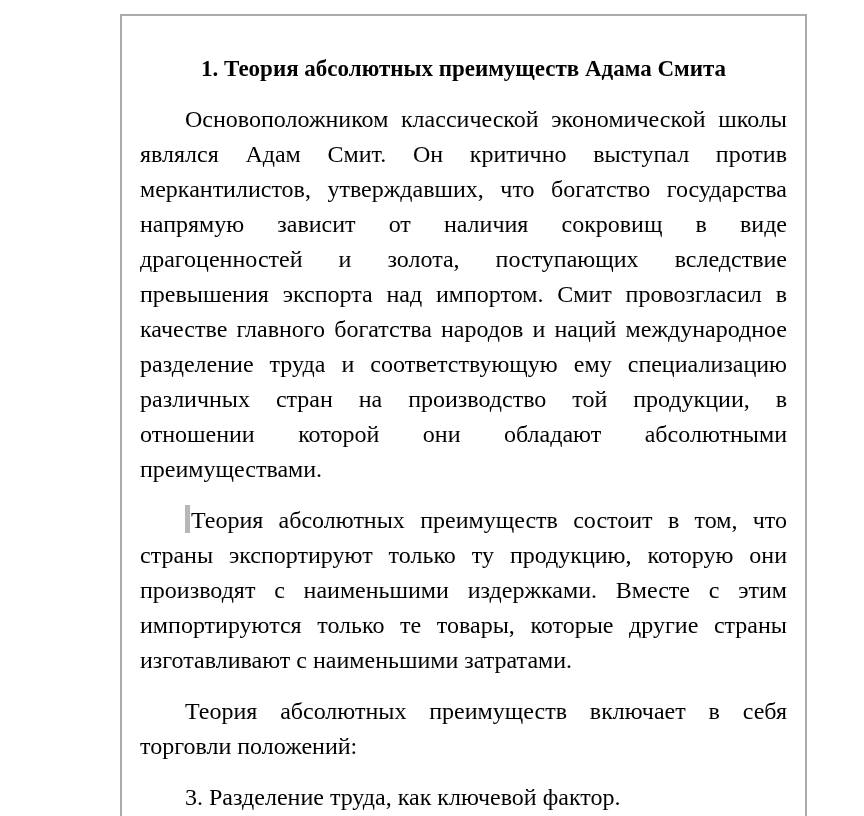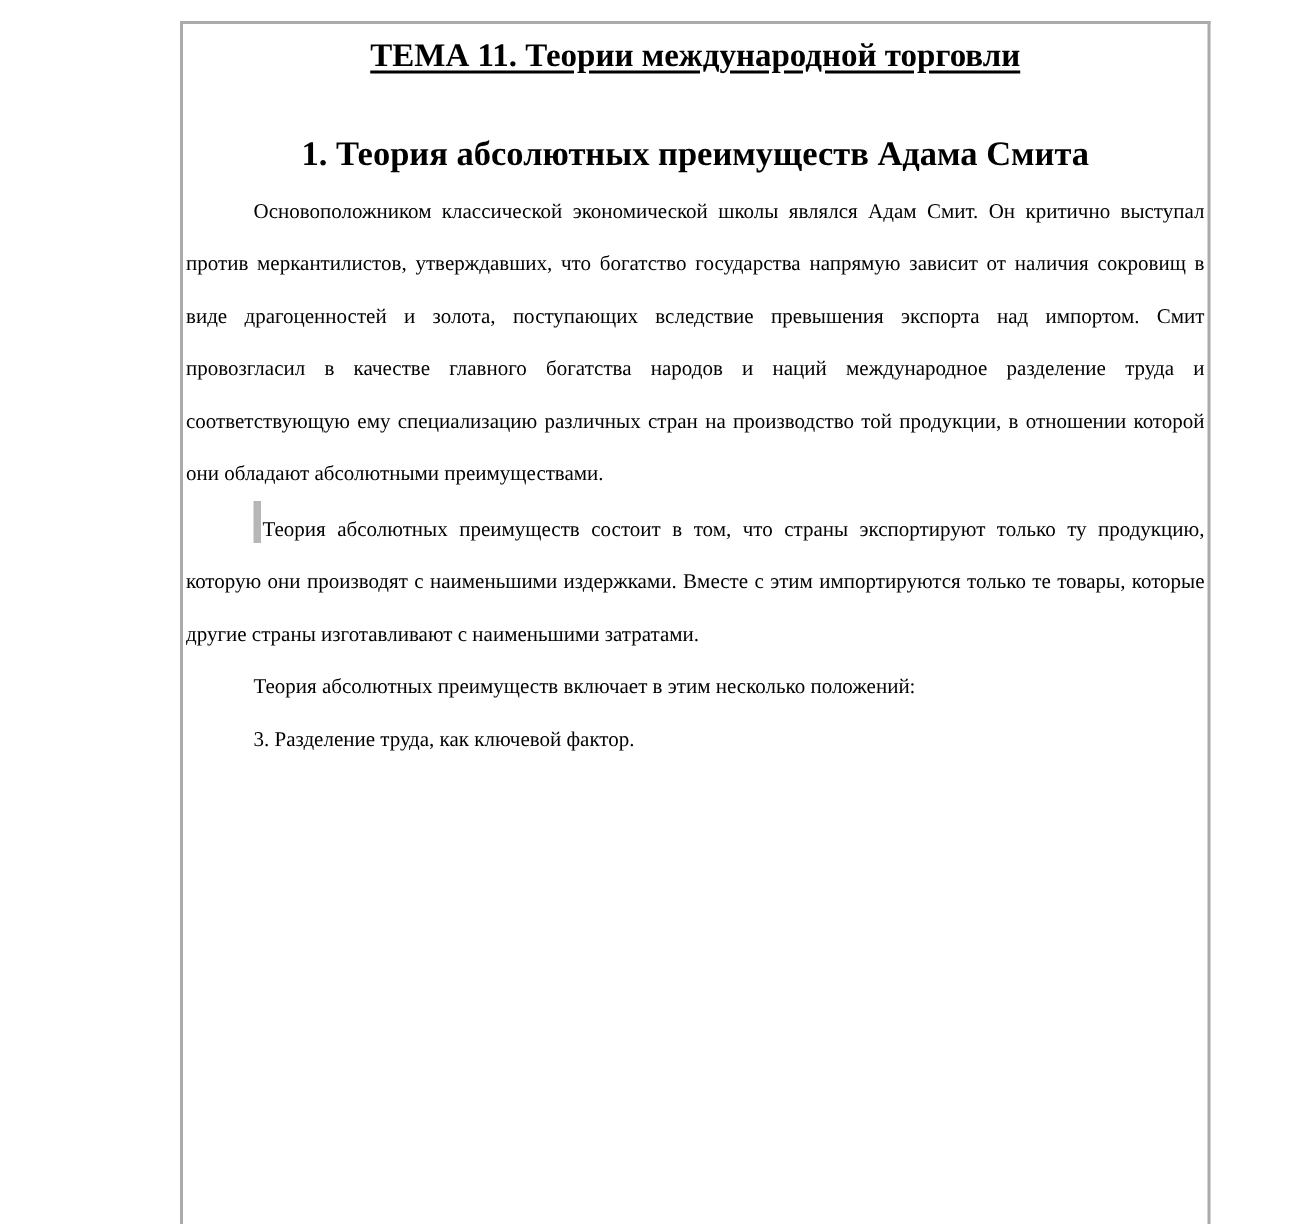--- a/index.html
+++ b/index.html
@@ -33,56 +33,55 @@
   .doc-title {
     margin: 0;
     font-size: 22px;
     line-height: 34px;
     font-weight: bold;
     text-align: center;
     text-decoration: underline;
     text-underline-offset: 3px;
   }
   .section-heading {
-    margin: 31px 0 4px 0;
+    margin: 31px 0 16px 0;
     font-size: 23px;
     line-height: 35px;
     font-weight: bold;
     text-align: center;
   }
   p.body-par {
-    margin: 0;
-    font-size: 14px;
+    margin: 16px;
+    font-size: 24px;
     line-height: 35px;
     text-align: justify;
     text-indent: 45px;
   }
   .caret {
     display: inline-block;
     width: 5px;
     height: 28px;
     background: #b7b7b7;
     vertical-align: -5px;
     margin-right: 1px;
   }
 </style>
 </head>
 <body>
 
 <div class="canvas">
   <div class="page">
 
-    <h1 class="doc-title">ТЕМА 11. Теории международной торговли</h1>
 
     <h2 class="section-heading">1. Теория абсолютных преимуществ Адама Смита</h2>
 
     <p class="body-par">Основоположником классической экономической школы являлся Адам Смит. Он критично выступал против меркантилистов, утверждавших, что богатство государства напрямую зависит от наличия сокровищ в виде драгоценностей и золота, поступающих вследствие превышения экспорта над импортом. Смит провозгласил в качестве главного богатства народов и наций международное разделение труда и соответствующую ему специализацию различных стран на производство той продукции, в отношении которой они обладают абсолютными преимуществами.</p>
 
     <p class="body-par"><span class="caret"></span><span>Теория абсолютных преимуществ состоит в том, что страны экспортируют только ту продукцию, которую они производят с наименьшими издержками. Вместе с этим импортируются только те товары, которые другие страны изготавливают с наименьшими затратами.</span></p>
 
-    <p class="body-par">Теория абсолютных преимуществ включает в этим несколько положений:</p>
+    <p class="body-par">Теория абсолютных преимуществ включает в себя торговли положений:</p>
 
 
 
     <p class="body-par">3. Разделение труда, как ключевой фактор.</p>
 
   </div>
 </div>
 
 </body></html>

